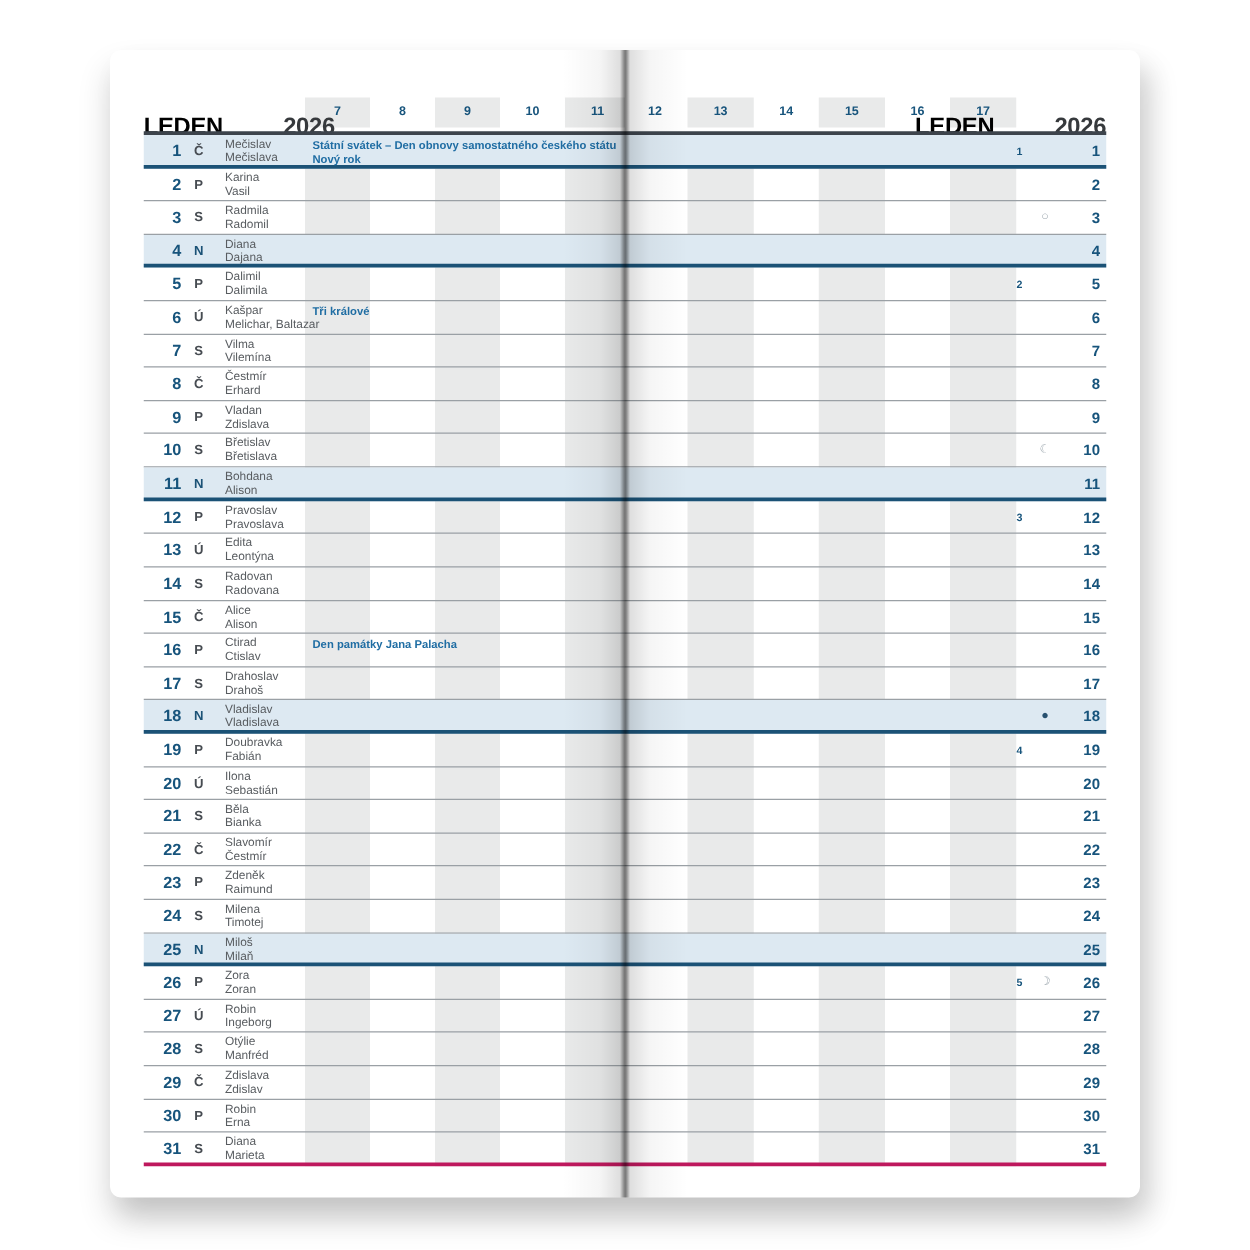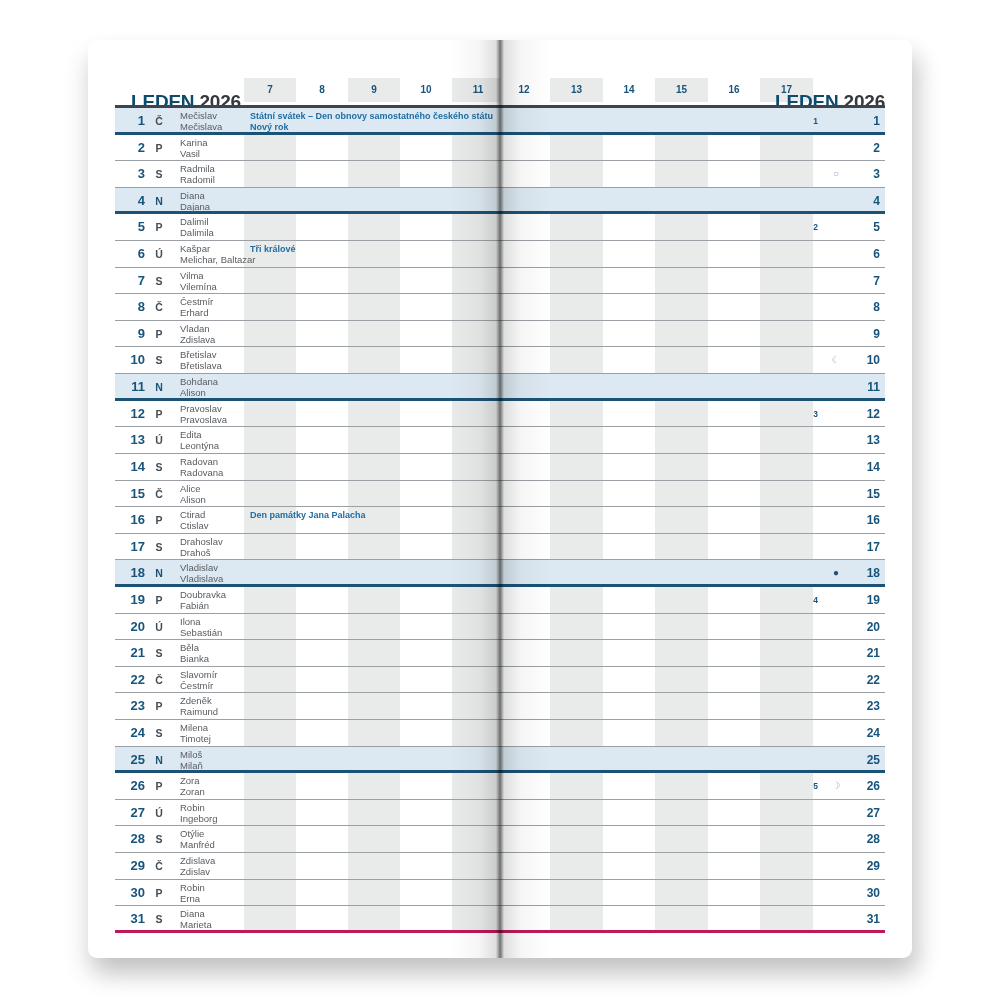--- a/index.html
+++ b/index.html
@@ -2,22 +2,22 @@
 <html><head>
 <meta charset="utf-8">
 <style>
   html,body{margin:0;padding:0;background:#ffffff;width:1000px;height:1000px;overflow:hidden;
     font-family:"Liberation Sans", sans-serif;}
   .book{position:absolute;left:88px;top:40px;width:824px;height:918px;background:#ffffff;
     border-radius:9px;box-shadow:0 16px 26px rgba(0,0,0,0.16), 10px 14px 22px rgba(0,0,0,0.10);}
   .layer{position:absolute;left:0;top:0;width:824px;height:918px;}
   
   .title{position:absolute;top:52px;font-size:19px;font-weight:bold;letter-spacing:-0.2px;line-height:19px;}
-  .title .month{color:#0c4a6e;margin-left:16px;}
-  .title .year{color:#36393c;}
+  .title .month{color:#000000;}
+  .title .year{color:#36393c;margin-left:43px;}
   .title.left{left:27px;}
   .title.right{right:27px;text-align:right;}
   
   .stripe{position:absolute;background:#e9eaea;}
   .hbox{position:absolute;top:38px;height:24px;background:#e9eaea;}
   .hour{position:absolute;top:38px;height:24px;line-height:24px;width:52px;text-align:center;
     font-size:10px;font-weight:bold;color:#17547c;}
   
   .rows{position:absolute;left:27px;top:65px;width:770px;border-top:3px solid #3d444c;}
   .day-row{position:relative;height:26.61px;box-sizing:border-box;border-bottom:1px solid #9aa0a5;}

